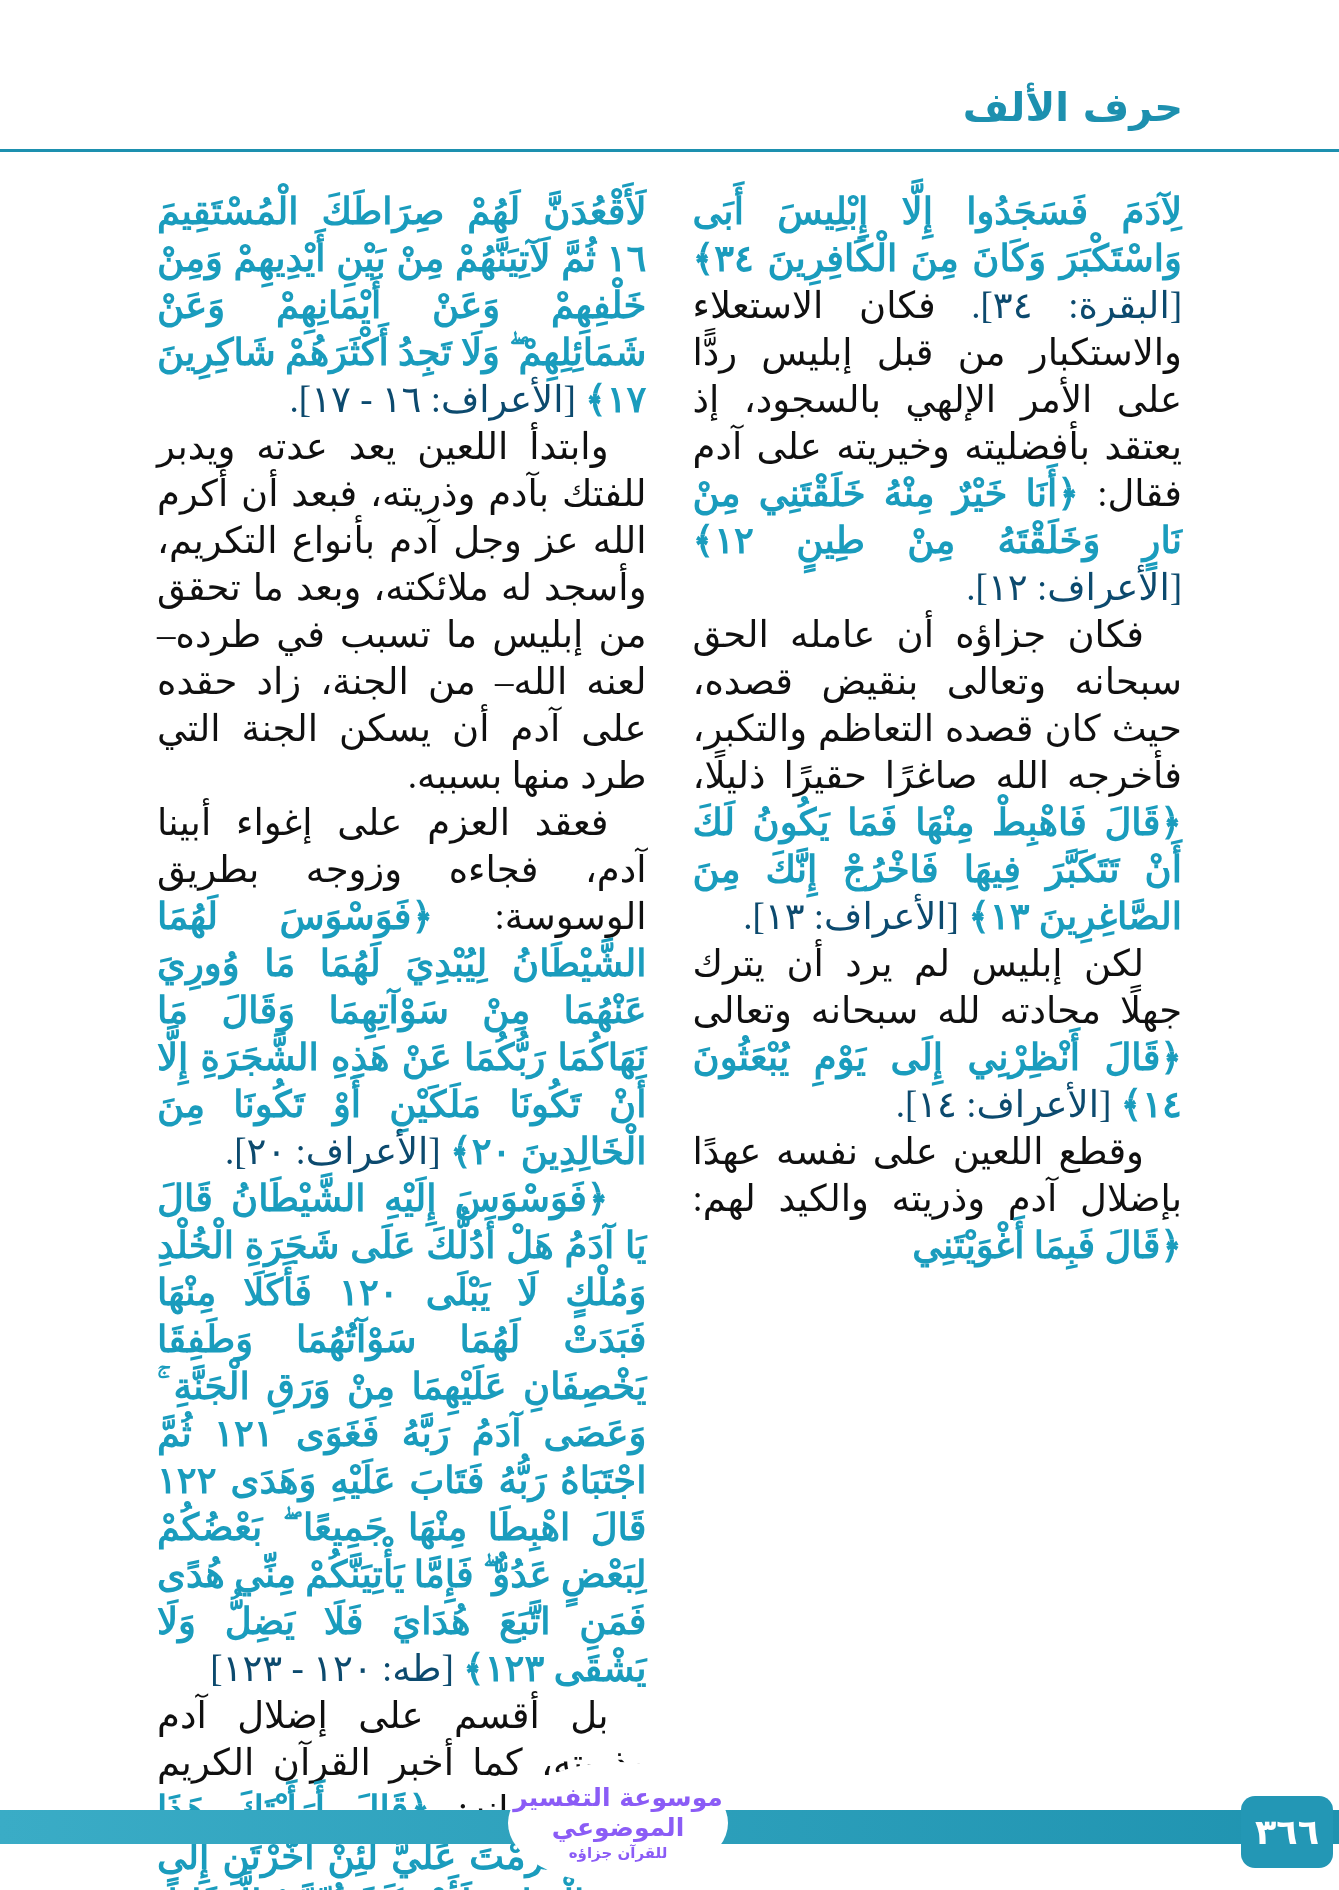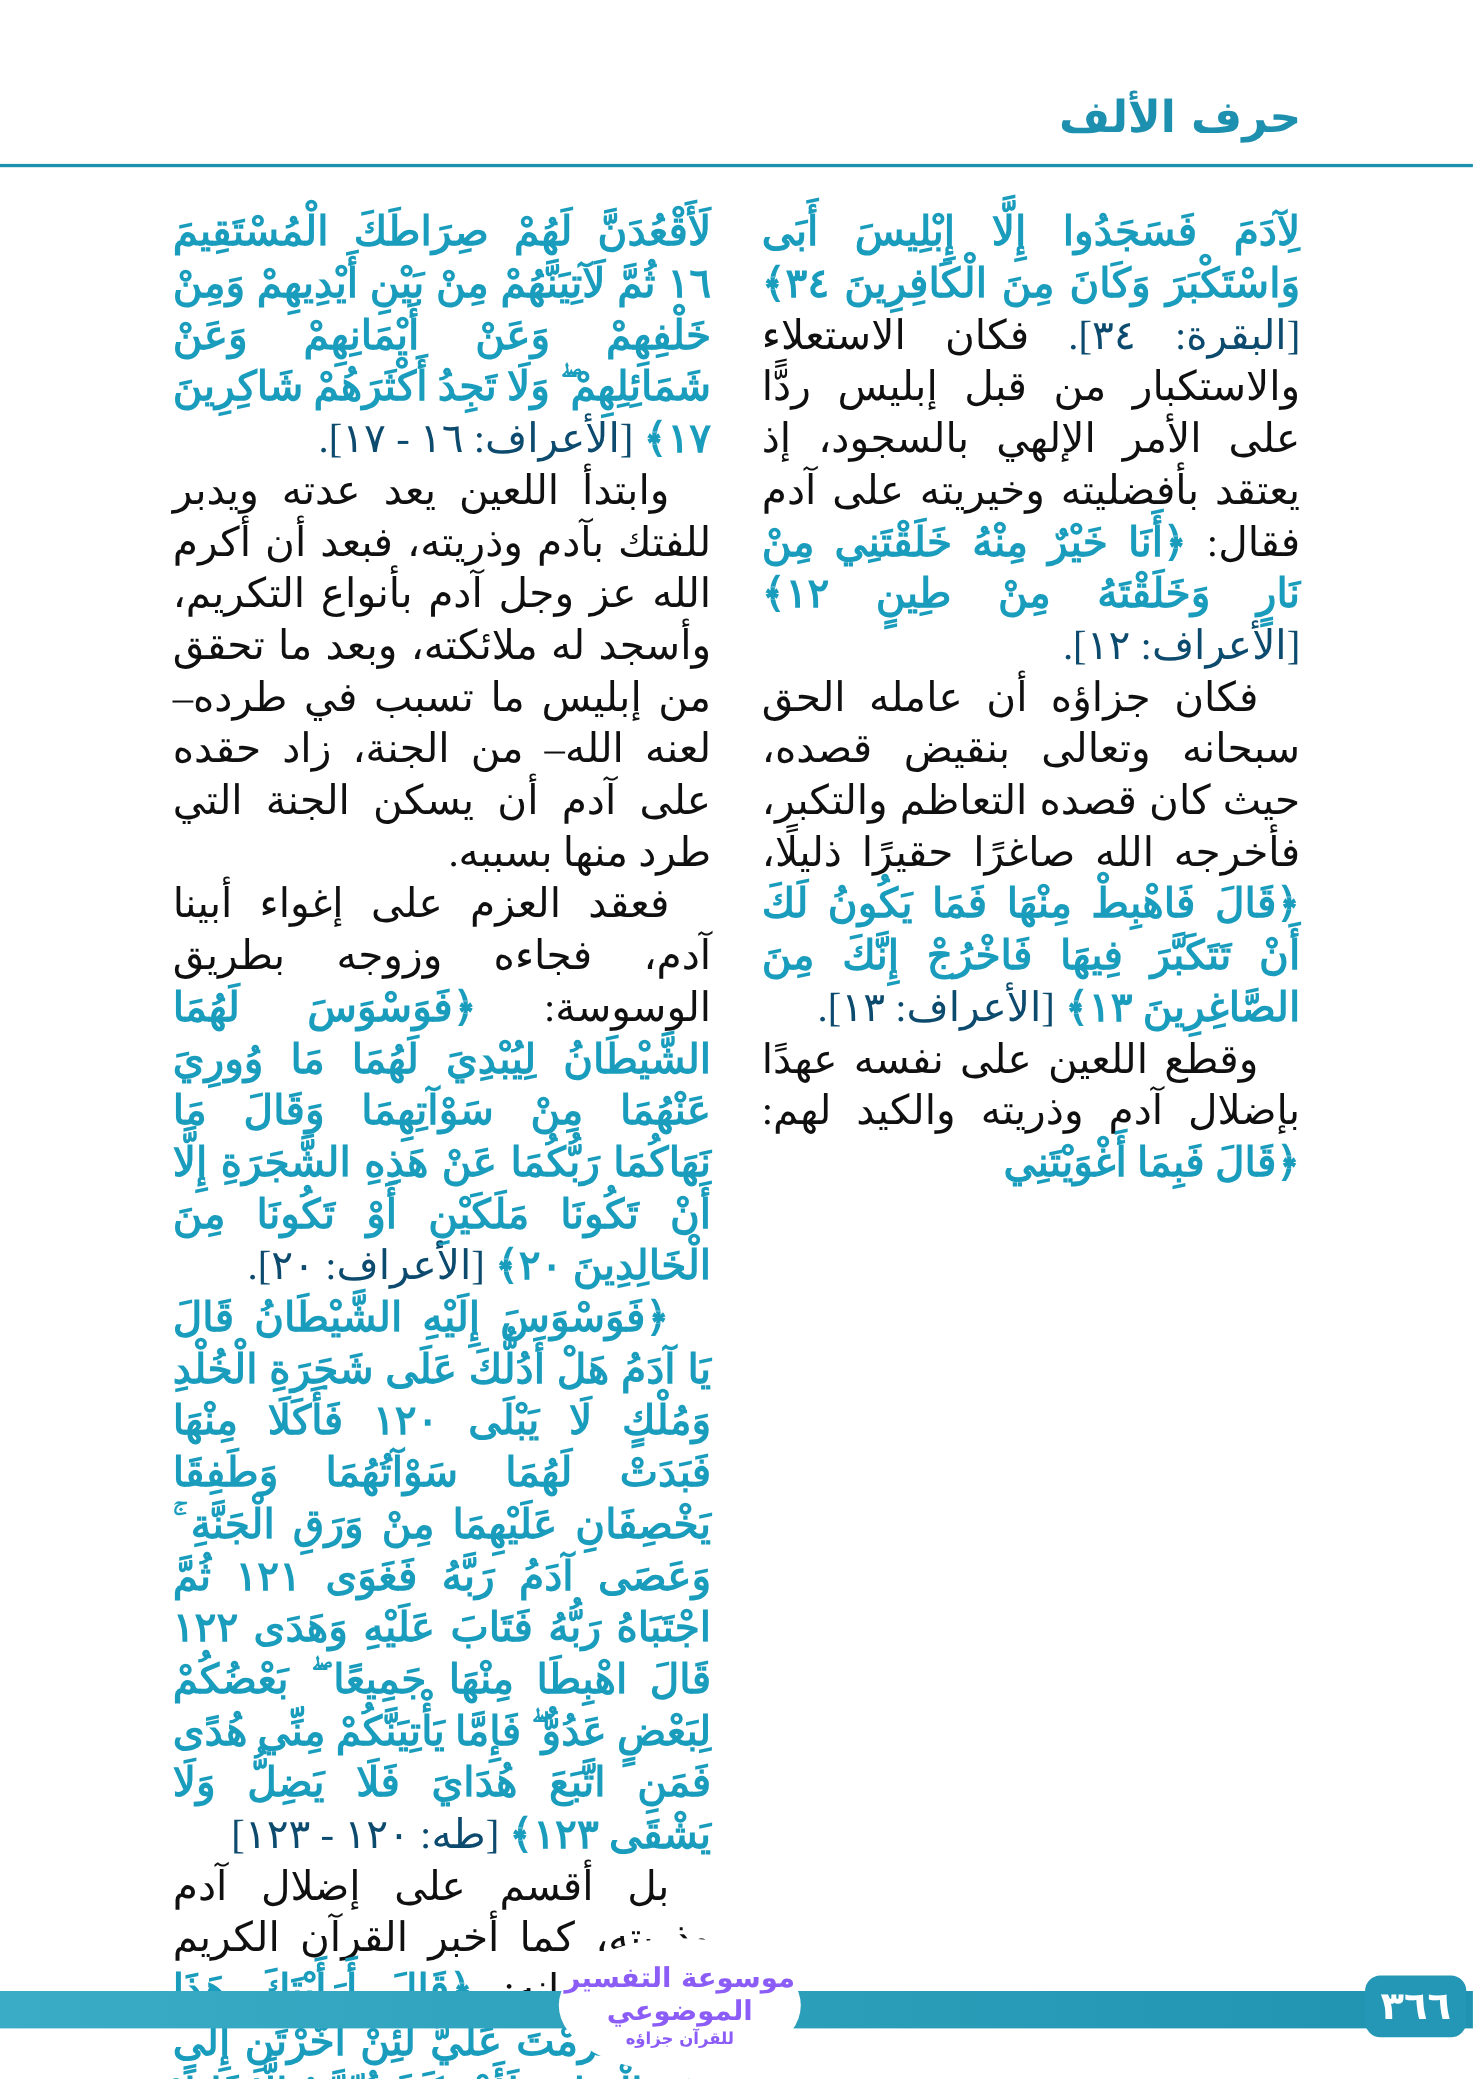--- a/index.html
+++ b/index.html
@@ -64,21 +64,21 @@
     align-items: center;
     justify-content: center;
     text-align: center;
     color: #8b5cf6;
   }
   .logo-line1 { font-size: 25px; font-weight: bold; line-height: 30px; }
   .logo-line2 { font-size: 15px; font-weight: bold; line-height: 20px; }
   .page-number-badge {
     position: absolute;
     top: 1796px; right: 6px;
-    width: 92px; height: 56px;
+    width: 92px; height: 72px;
     background: #2397b5;
     border-radius: 14px;
     display: flex;
     align-items: center;
     justify-content: center;
     color: #ffffff;
     font-size: 35px;
     font-weight: bold;
   }
 </style>
@@ -86,20 +86,21 @@
 <body>
 
 <div class="section-header">حرف الألف</div>
 <div class="header-rule"></div>
 
 <div class="text-columns">
 
   <div class="col">
     <p class="para"><span class="quran">لِآدَمَ فَسَجَدُوا إِلَّا إِبْلِيسَ أَبَى وَاسْتَكْبَرَ وَكَانَ مِنَ الْكَافِرِينَ ٣٤﴾ </span><span class="ref">[البقرة: ٣٤]. </span><span class="body-run">فكان الاستعلاء والاستكبار من قبل إبليس ردًّا على الأمر الإلهي بالسجود، إذ يعتقد بأفضليته وخيريته على آدم فقال: </span><span class="quran">﴿أَنَا خَيْرٌ مِنْهُ خَلَقْتَنِي مِنْ نَارٍ وَخَلَقْتَهُ مِنْ طِينٍ ١٢﴾ </span><span class="ref">[الأعراف: ١٢].</span></p>
     <p class="para indent"><span class="body-run">فكان جزاؤه أن عامله الحق سبحانه وتعالى بنقيض قصده، حيث كان قصده التعاظم والتكبر، فأخرجه الله صاغرًا حقيرًا ذليلًا، </span><span class="quran">﴿قَالَ فَاهْبِطْ مِنْهَا فَمَا يَكُونُ لَكَ أَنْ تَتَكَبَّرَ فِيهَا فَاخْرُجْ إِنَّكَ مِنَ الصَّاغِرِينَ ١٣﴾ </span><span class="ref">[الأعراف: ١٣].</span></p>
+    <p class="para indent"><span class="body-run">لكن إبليس لم يرد أن يترك جهلًا محادته لله سبحانه وتعالى </span><span class="quran">﴿قَالَ أَنْظِرْنِي إِلَى يَوْمِ يُبْعَثُونَ ١٤﴾ </span><span class="ref">[الأعراف: ١٤].</span></p>
     <p class="para indent"><span class="body-run">وقطع اللعين على نفسه عهدًا بإضلال آدم وذريته والكيد لهم: </span><span class="quran">﴿قَالَ فَبِمَا أَغْوَيْتَنِي</span></p>
   </div>
 
   <div class="col">
     <p class="para"><span class="quran">لَأَقْعُدَنَّ لَهُمْ صِرَاطَكَ الْمُسْتَقِيمَ ١٦ ثُمَّ لَآتِيَنَّهُمْ مِنْ بَيْنِ أَيْدِيهِمْ وَمِنْ خَلْفِهِمْ وَعَنْ أَيْمَانِهِمْ وَعَنْ شَمَائِلِهِمْ ۖ وَلَا تَجِدُ أَكْثَرَهُمْ شَاكِرِينَ ١٧﴾ </span><span class="ref">[الأعراف: ١٦ - ١٧].</span></p>
     <p class="para indent"><span class="body-run">وابتدأ اللعين يعد عدته ويدبر للفتك بآدم وذريته، فبعد أن أكرم الله عز وجل آدم بأنواع التكريم، وأسجد له ملائكته، وبعد ما تحقق من إبليس ما تسبب في طرده– لعنه الله– من الجنة، زاد حقده على آدم أن يسكن الجنة التي طرد منها بسببه.</span></p>
     <p class="para indent"><span class="body-run">فعقد العزم على إغواء أبينا آدم، فجاءه وزوجه بطريق الوسوسة: </span><span class="quran">﴿فَوَسْوَسَ لَهُمَا الشَّيْطَانُ لِيُبْدِيَ لَهُمَا مَا وُورِيَ عَنْهُمَا مِنْ سَوْآتِهِمَا وَقَالَ مَا نَهَاكُمَا رَبُّكُمَا عَنْ هَذِهِ الشَّجَرَةِ إِلَّا أَنْ تَكُونَا مَلَكَيْنِ أَوْ تَكُونَا مِنَ الْخَالِدِينَ ٢٠﴾ </span><span class="ref">[الأعراف: ٢٠].</span></p>
     <p class="para indent"><span class="quran">﴿فَوَسْوَسَ إِلَيْهِ الشَّيْطَانُ قَالَ يَا آدَمُ هَلْ أَدُلُّكَ عَلَى شَجَرَةِ الْخُلْدِ وَمُلْكٍ لَا يَبْلَى ١٢٠ فَأَكَلَا مِنْهَا فَبَدَتْ لَهُمَا سَوْآتُهُمَا وَطَفِقَا يَخْصِفَانِ عَلَيْهِمَا مِنْ وَرَقِ الْجَنَّةِ ۚ وَعَصَى آدَمُ رَبَّهُ فَغَوَى ١٢١ ثُمَّ اجْتَبَاهُ رَبُّهُ فَتَابَ عَلَيْهِ وَهَدَى ١٢٢ قَالَ اهْبِطَا مِنْهَا جَمِيعًا ۖ بَعْضُكُمْ لِبَعْضٍ عَدُوٌّ ۖ فَإِمَّا يَأْتِيَنَّكُمْ مِنِّي هُدًى فَمَنِ اتَّبَعَ هُدَايَ فَلَا يَضِلُّ وَلَا يَشْقَى ١٢٣﴾ </span><span class="ref">[طه: ١٢٠ - ١٢٣]</span></p>
     <p class="para indent"><span class="body-run">بل أقسم على إضلال آدم وذريته، كما أخبر القرآن الكريم على لسانه: </span><span class="quran">﴿قَالَ أَرَأَيْتَكَ هَذَا الَّذِي كَرَّمْتَ عَلَيَّ لَئِنْ أَخَّرْتَنِ إِلَى يَوْمِ الْقِيَامَةِ لَأَحْتَنِكَنَّ ذُرِّيَّتَهُ إِلَّا قَلِيلًا ٦٢ قَالَ اذْهَبْ فَمَنْ تَبِعَكَ مِنْهُمْ فَإِنَّ جَهَنَّمَ</span></p>
   </div>

